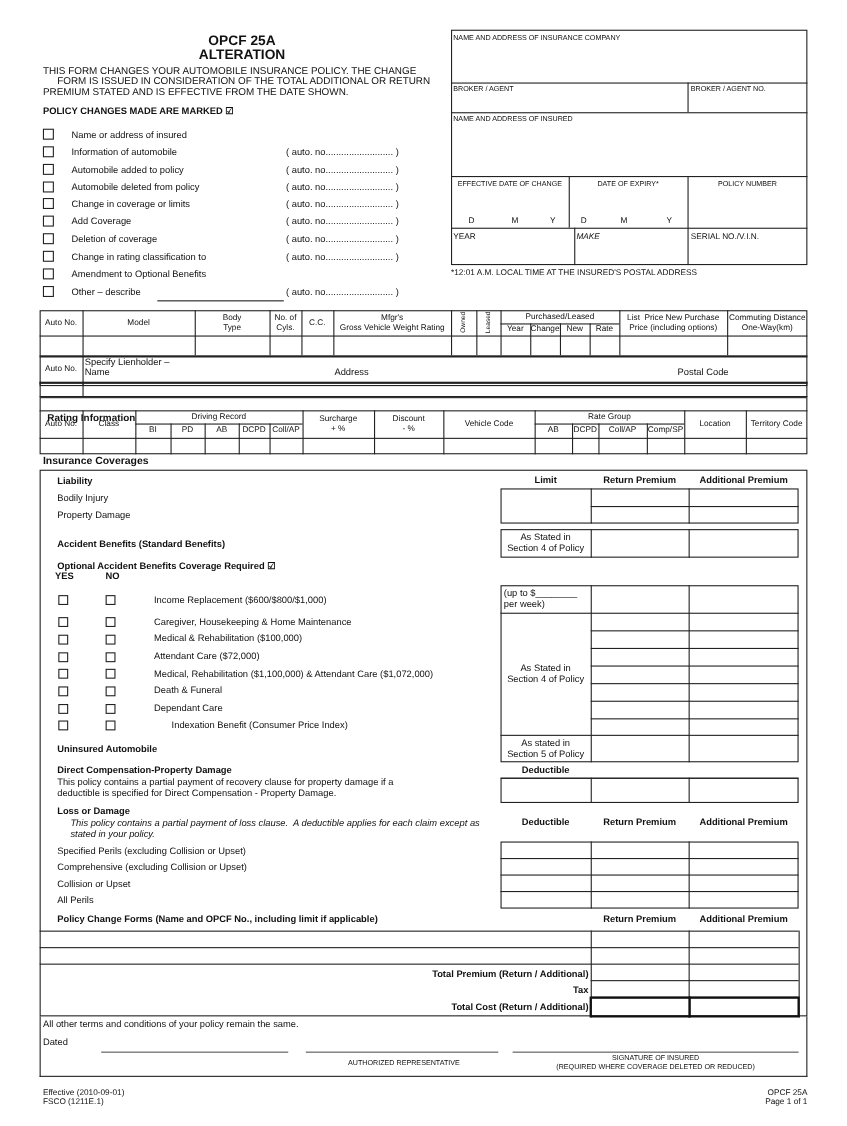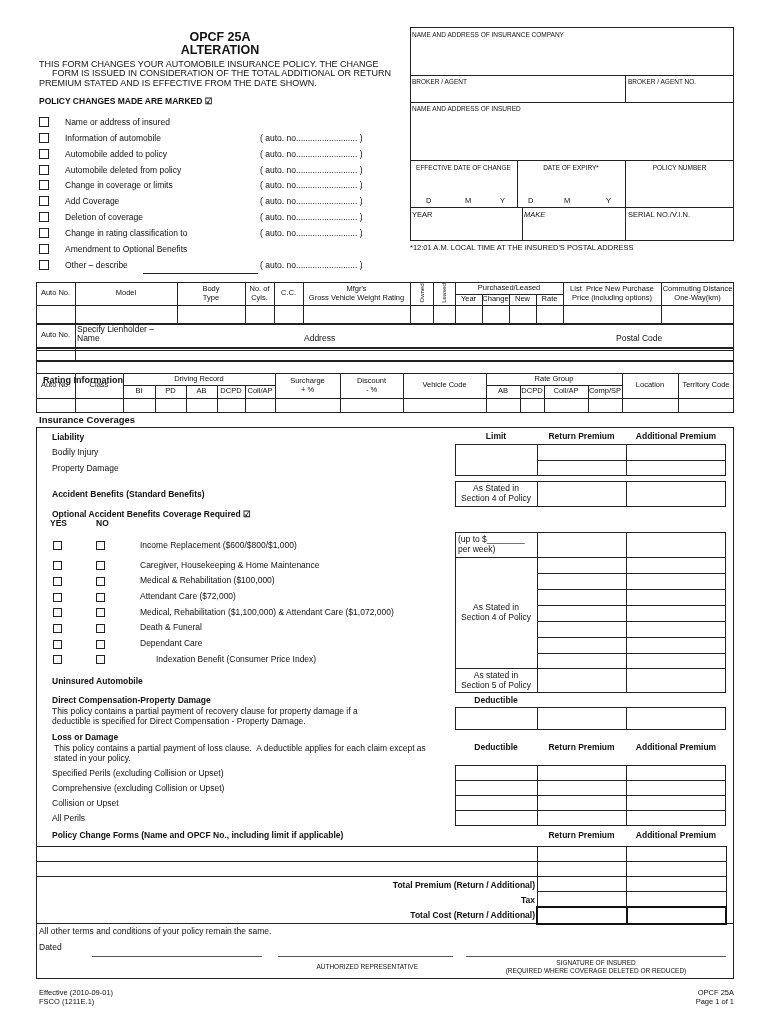--- a/index.html
+++ b/index.html
@@ -304,21 +304,21 @@
 <div class="t b lbl8" style="left:455px;top:696px;width:82px;text-align:center;">Deductible</div>
 <div class="hl" style="left:455px;top:707px;width:271px;"></div>
 <div class="box" style="left:455px;top:707px;width:271px;height:23px;"></div>
 <div class="vl" style="left:537px;top:707px;height:23px;"></div>
 <div class="vl" style="left:626px;top:707px;height:23px;"></div>
 <div class="fld" style="left:456px;top:708px;width:80px;height:21px;"></div>
 <div class="fld" style="left:538px;top:708px;width:87px;height:21px;"></div>
 <div class="fld" style="left:627px;top:708px;width:98px;height:21px;"></div>
 
 <div class="t b lbl8" style="left:52px;top:733px;">Loss or Damage</div>
-<div class="t lbl8" style="left:54px;top:743px;white-space:pre;line-height:1.2;">This policy contains a partial payment of loss clause.  A deductible applies for each claim except as
+<div class="t lbl8" style="left:64px;top:743px;white-space:pre;line-height:1.2;font-style:italic;">This policy contains a partial payment of loss clause.  A deductible applies for each claim except as
 stated in your policy.</div>
 <div class="t b lbl8" style="left:455px;top:743px;width:82px;text-align:center;">Deductible</div>
 <div class="t b lbl8" style="left:537px;top:743px;width:89px;text-align:center;">Return Premium</div>
 <div class="t b lbl8" style="left:626px;top:743px;width:100px;text-align:center;">Additional Premium</div>
 
 <div class="t lbl8" style="left:52px;top:769px;">Specified Perils (excluding Collision or Upset)</div>
 <div class="t lbl8" style="left:52px;top:784px;">Comprehensive (excluding Collision or Upset)</div>
 <div class="t lbl8" style="left:52px;top:799px;">Collision or Upset</div>
 <div class="t lbl8" style="left:52px;top:814px;">All Perils</div>
 

